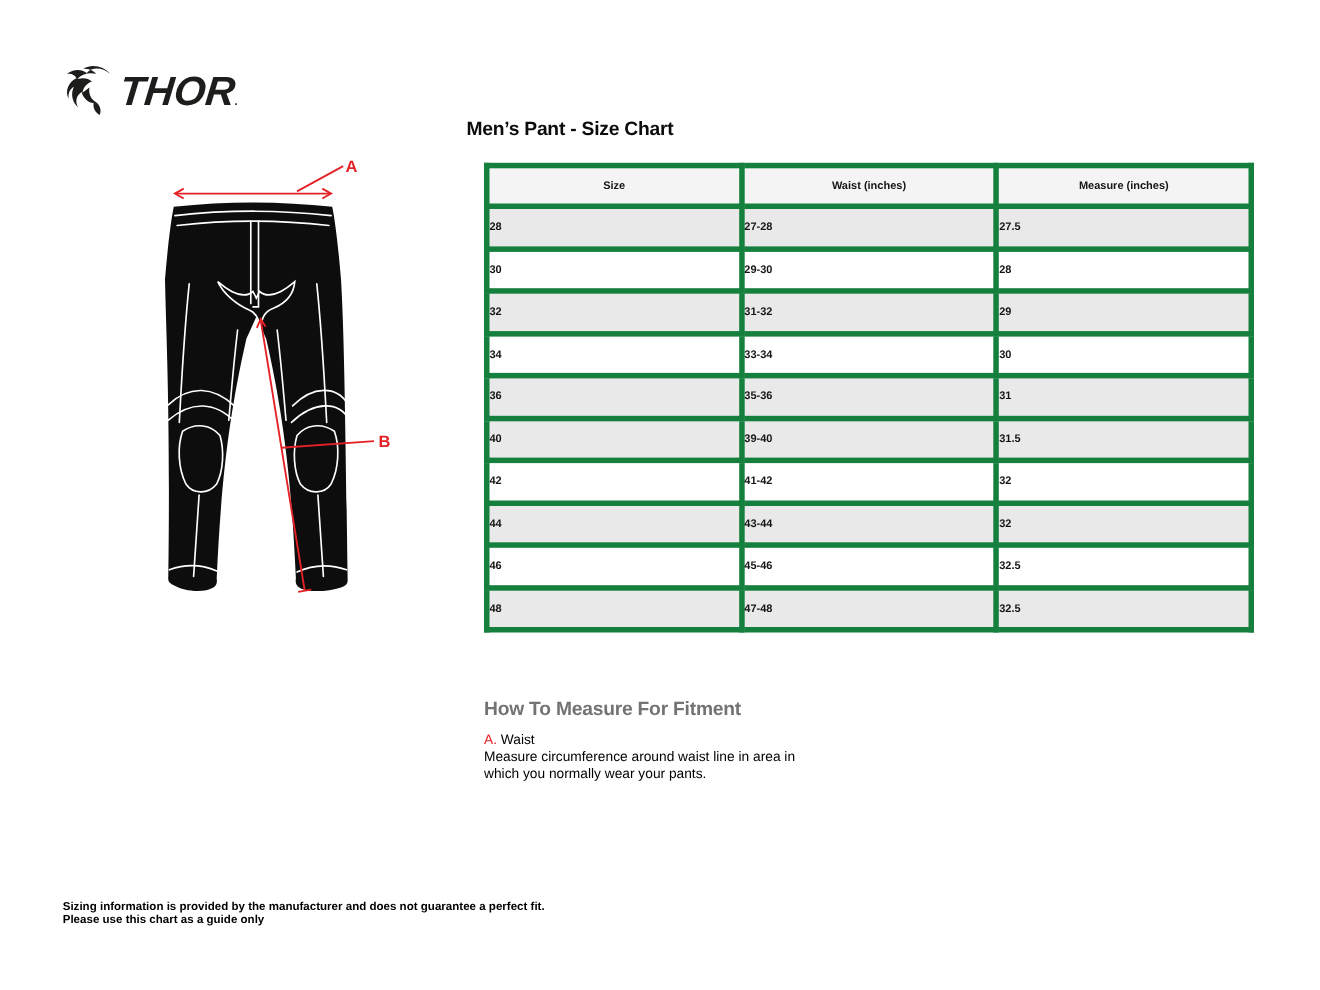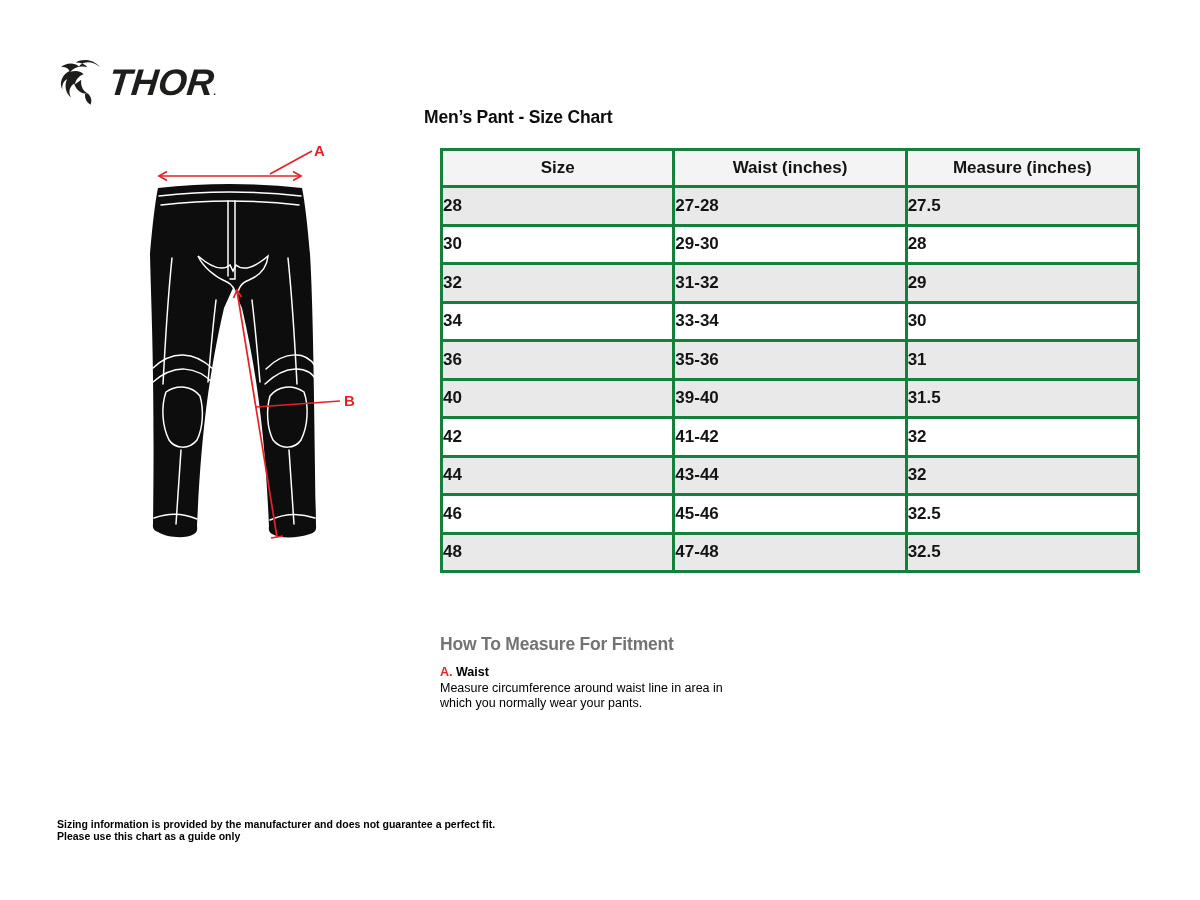--- a/index.html
+++ b/index.html
@@ -24,34 +24,34 @@
   
   .chart-title {
     position:absolute; left:424px; top:107px;
     font-size:17.5px; font-weight:bold; letter-spacing:-0.2px; color:#0c0c0c;
   }
   .size-table {
     position:absolute; left:440px; top:148px; width:700px;
     border-collapse:collapse; table-layout:fixed;
   }
   .size-table th, .size-table td {
-    border:3px solid #15803d; vertical-align:middle;
-    font-size:17px; font-weight:bold; color:#141414;
+    border:5px solid #15803d; vertical-align:middle;
+    font-size:10px; font-weight:bold; color:#141414;
   }
   .size-table th { height:37px; background:#f4f4f4; font-weight:bold; }
   .size-table td { height:38.5px; background:#ffffff; }
   .size-table tr.shade td { background:#e9e9e9; }
 
   
   .howto { position:absolute; left:440px; top:634px; width:700px; }
   .howto-title { font-size:17.5px; font-weight:bold; letter-spacing:-0.2px; color:#737373; margin-bottom:10px; }
   .howto-cols { display:flex; }
   .howto-col-a { width:330px; }
   .howto-col-b { width:330px; }
-  .measure-label { font-size:12.5px; font-weight:bold; color:#000; margin-bottom:2px; }
+  .measure-label { font-size:12.5px; font-weight:normal; color:#000; margin-bottom:2px; }
   .measure-label .letter { color:#e32227; }
   .measure-desc { font-size:12.5px; line-height:14.5px; color:#000; }
   .howto-col-a .measure-desc { max-width:292px; }
   .howto-col-b .measure-desc { max-width:272px; }
 
   
   .disclaimer {
     position:absolute; left:57px; top:818px;
     font-size:10.5px; font-weight:bold; line-height:12px; color:#000;
   }

